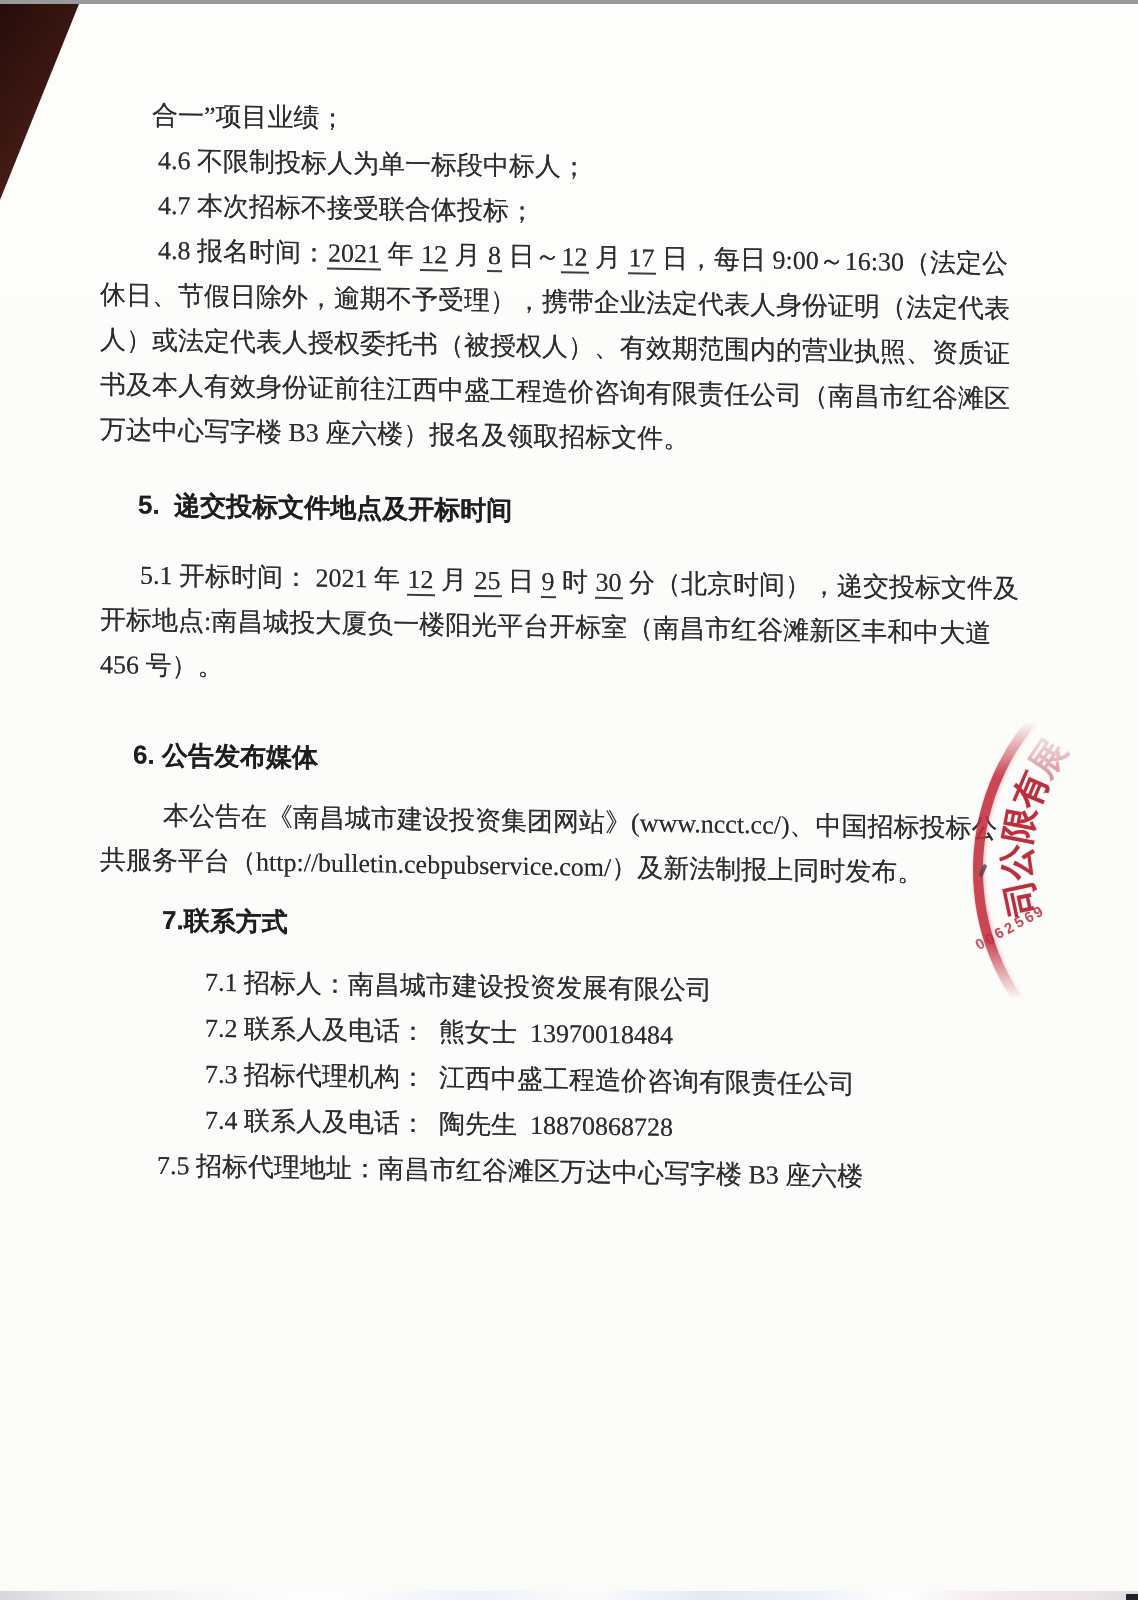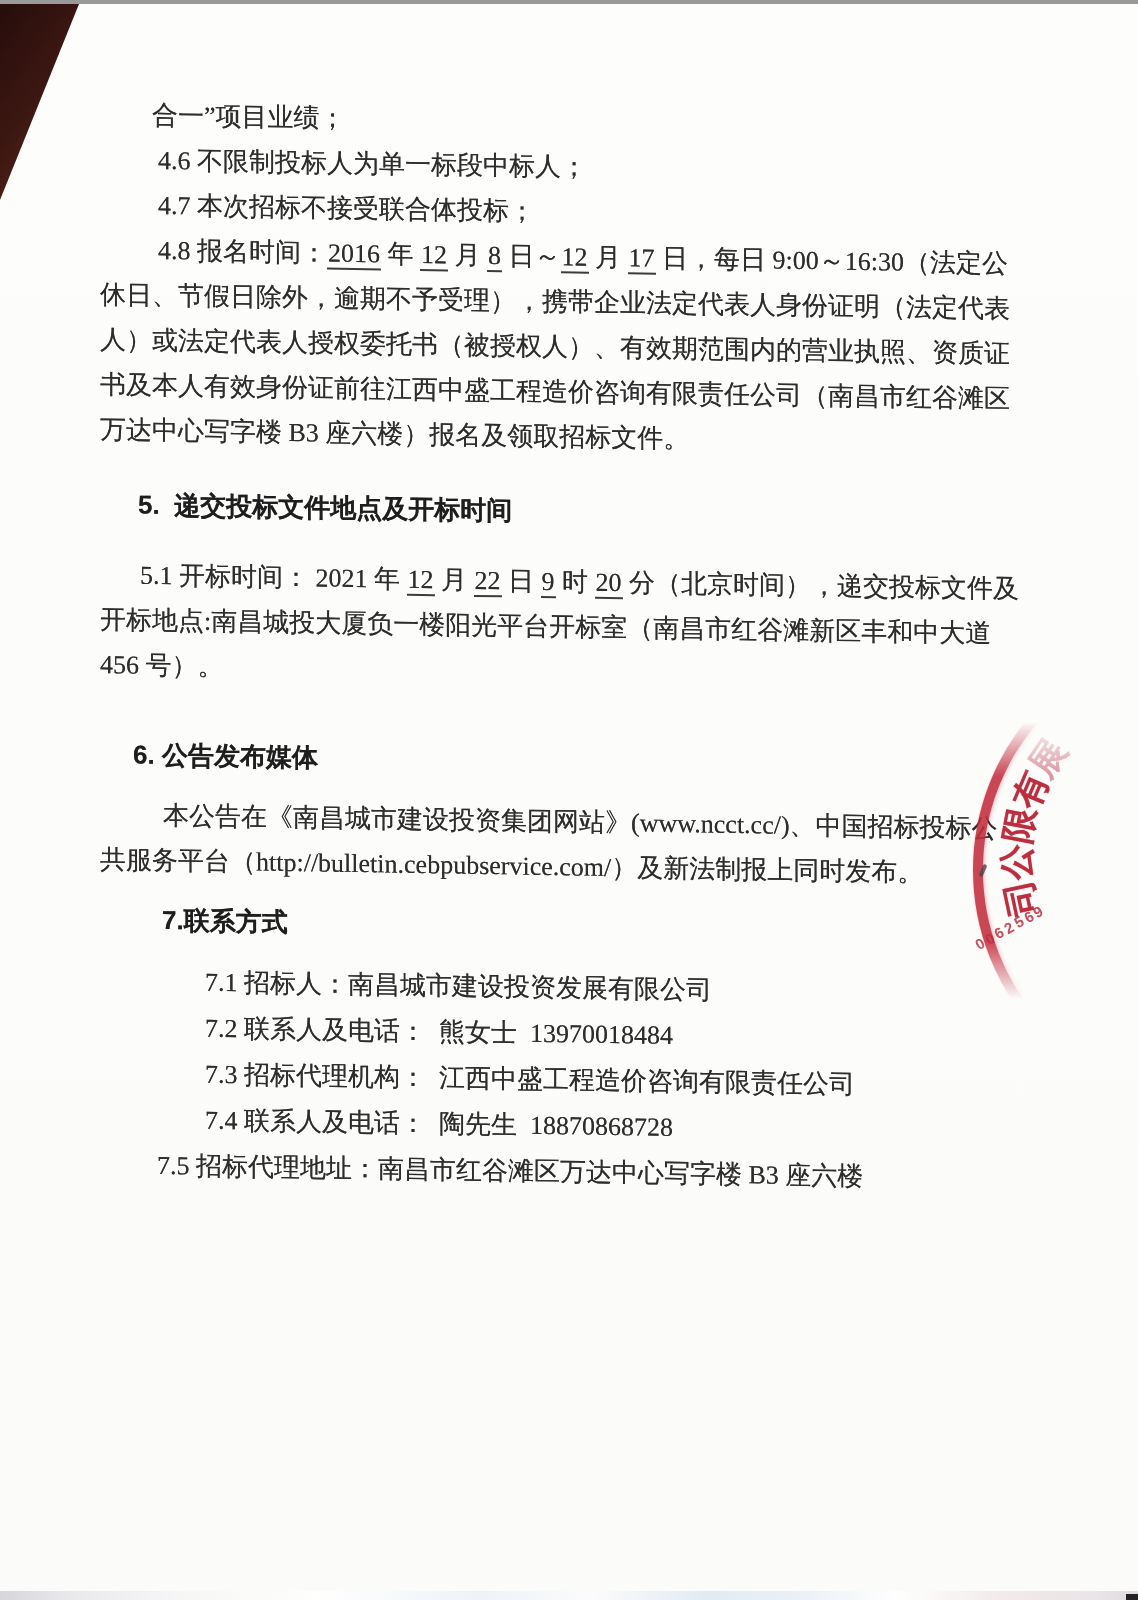--- a/index.html
+++ b/index.html
@@ -93,27 +93,27 @@
 <body>
 
 <div class="page">
 
   <div class="scan-corner"></div>
 
   <div class="doc" id="doc">
       <div class="line cont-first"><span>合一”项目业绩；</span></div>
       <div class="line item"><span>4.6 不限制投标人为单一标段中标人；</span></div>
       <div class="line item"><span>4.7 本次招标不接受联合体投标；</span></div>
-      <div class="line item"><span>4.8 报名时间：</span><span class="u">2016</span><span> 年 </span><span class="u">12</span><span> 月 </span><span class="u">8</span><span> 日～</span><span class="u">12</span><span> 月 </span><span class="u">17</span><span> 日，每日 9:00～16:30（法定公</span></div>
+      <div class="line item"><span>4.8 报名时间：</span><span class="u">2021</span><span> 年 </span><span class="u">12</span><span> 月 </span><span class="u">8</span><span> 日～</span><span class="u">12</span><span> 月 </span><span class="u">17</span><span> 日，每日 9:00～16:30（法定公</span></div>
       <div class="line cont"><span>休日、节假日除外，逾期不予受理），携带企业法定代表人身份证明（法定代表</span></div>
       <div class="line cont"><span>人）或法定代表人授权委托书（被授权人）、有效期范围内的营业执照、资质证</span></div>
       <div class="line cont"><span>书及本人有效身份证前往江西中盛工程造价咨询有限责任公司（南昌市红谷滩区</span></div>
       <div class="line cont"><span>万达中心写字楼 B3 座六楼）报名及领取招标文件。</span></div>
       <div class="line h5"><span>5.  递交投标文件地点及开标时间</span></div>
-      <div class="line sub51"><span>5.1 开标时间： 2021 年 </span><span class="u">12</span><span> 月 </span><span class="u">22</span><span> 日 </span><span class="u">9</span><span> 时 </span><span class="u">20</span><span> 分（北京时间），递交投标文件及</span></div>
+      <div class="line sub51"><span>5.1 开标时间： 2021 年 </span><span class="u">12</span><span> 月 </span><span class="u">25</span><span> 日 </span><span class="u">9</span><span> 时 </span><span class="u">30</span><span> 分（北京时间），递交投标文件及</span></div>
       <div class="line cont"><span>开标地点:南昌城投大厦负一楼阳光平台开标室（南昌市红谷滩新区丰和中大道</span></div>
       <div class="line cont"><span>456 号）。</span></div>
       <div class="line h6"><span>6. 公告发布媒体</span></div>
       <div class="line p6"><span>本公告在《南昌城市建设投资集团网站》(www.ncct.cc/)、中国招标投标公</span></div>
       <div class="line cont"><span>共服务平台（http://bulletin.cebpubservice.com/）及新法制报上同时发布。</span></div>
       <div class="line h7"><span>7.联系方式</span></div>
       <div class="line contact contact-first"><span>7.1 招标人：南昌城市建设投资发展有限公司</span></div>
       <div class="line contact"><span>7.2 联系人及电话：  熊女士  13970018484</span></div>
       <div class="line contact"><span>7.3 招标代理机构：  江西中盛工程造价咨询有限责任公司</span></div>
       <div class="line contact"><span>7.4 联系人及电话：  陶先生  18870868728</span></div>

